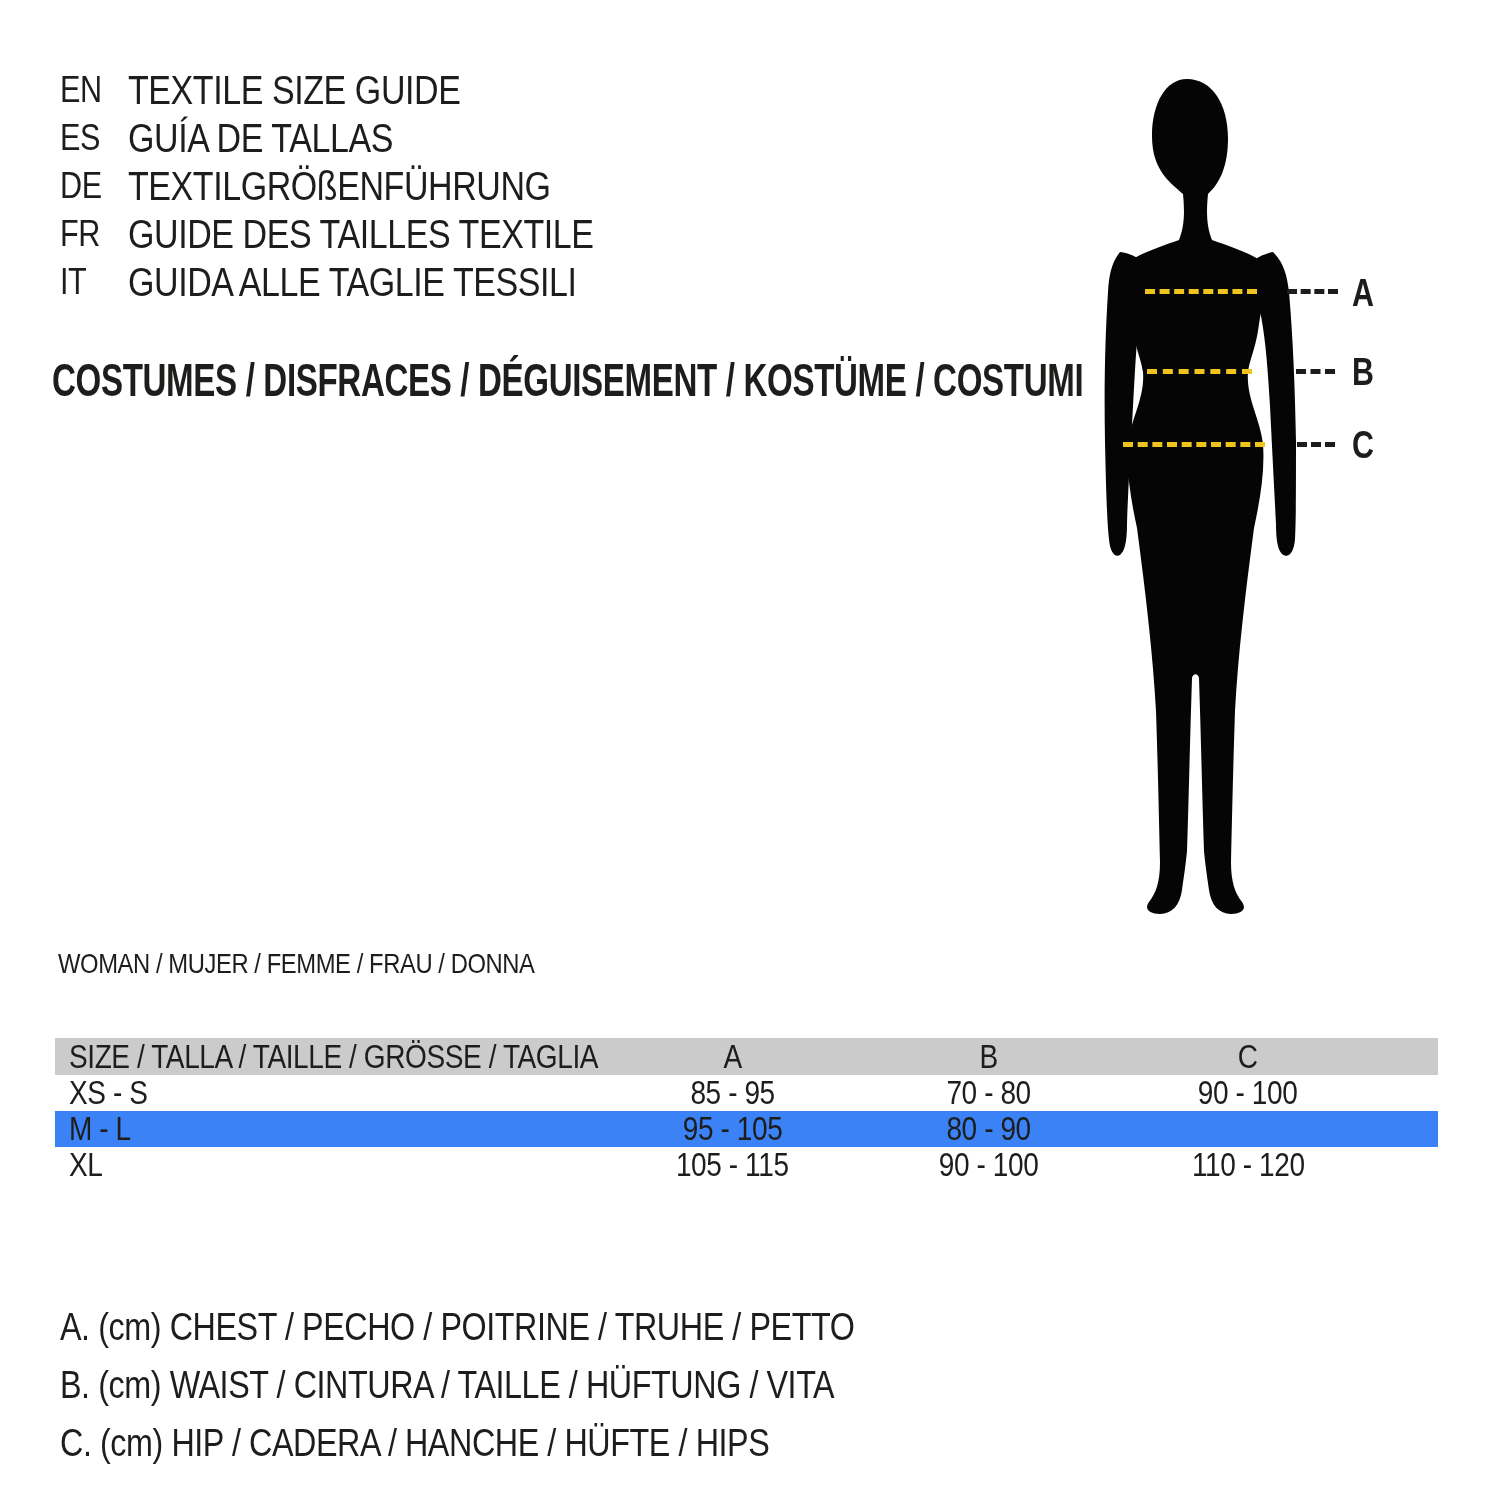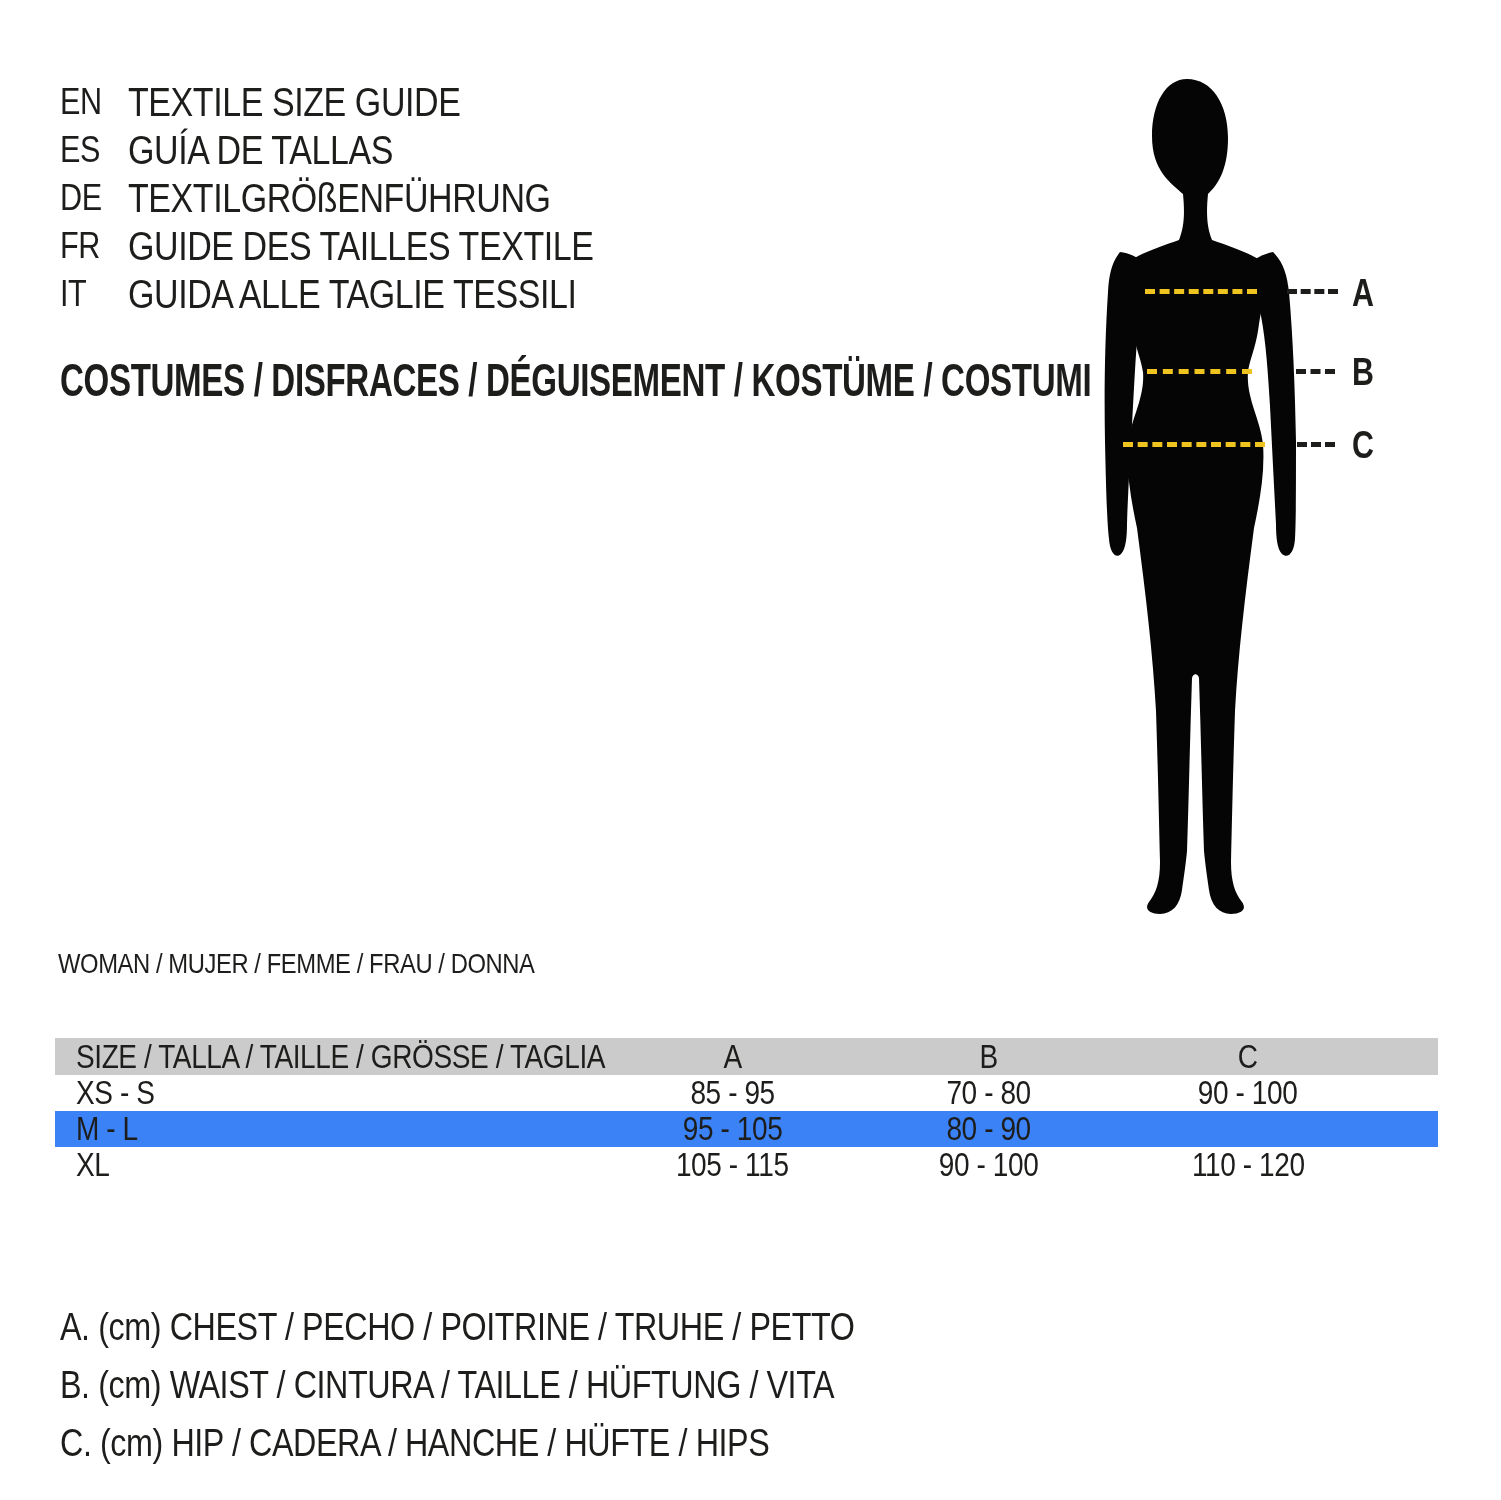--- a/index.html
+++ b/index.html
@@ -21,28 +21,28 @@
   }
   .condc {
     display:inline-block;
     transform:scaleX(0.85);
     transform-origin:50% 50%;
     white-space:nowrap;
     letter-spacing:-0.5px;
   }
 
   
-  .lang-block { position:absolute; left:60px; top:78px; }
+  .lang-block { position:absolute; left:60px; top:66px; }
   .lang-row { display:flex; height:48px; line-height:48px; }
   .lang-code { width:68px; font-size:36px; }
   .lang-label { font-size:40px; }
 
   
   .category {
-    position:absolute; left:60px; top:357px;
+    position:absolute; left:52px; top:357px;
     height:46px; line-height:46px;
     font-size:46px; font-weight:bold;
   }
   .category .cond { transform:scaleX(0.72); }
 
   
   .figure-svg { position:absolute; left:1090px; top:76px; width:230px; height:844px; }
   .dash-y { position:absolute; height:0; border-top:5px dashed #efc41e; }
   .dash-k { position:absolute; height:0; border-top:5px dashed #1d1d1b; }
   .marker-label {
@@ -61,21 +61,21 @@
     font-size:33px;
   }
   .t-row {
     display:grid;
     grid-template-columns:40% 18% 19% 18.5% 4.5%;
     height:36px; line-height:36px;
     align-items:center;
   }
   .t-row.t-head { height:37px; line-height:37px; background:#cbcbcb; }
   .t-row.t-alt { background:#3b82f6; }
-  .c-size { text-align:left; padding-left:21px; overflow:visible; }
+  .c-size { text-align:left; padding-left:14px; overflow:visible; }
   .c-val { text-align:center; }
 
   
   .legend-block { position:absolute; left:60px; top:1298px; }
   .legend-row { height:58px; line-height:58px; font-size:38px; }
 </style>
 </head>
 <body>
 
 <div class="canvas">

